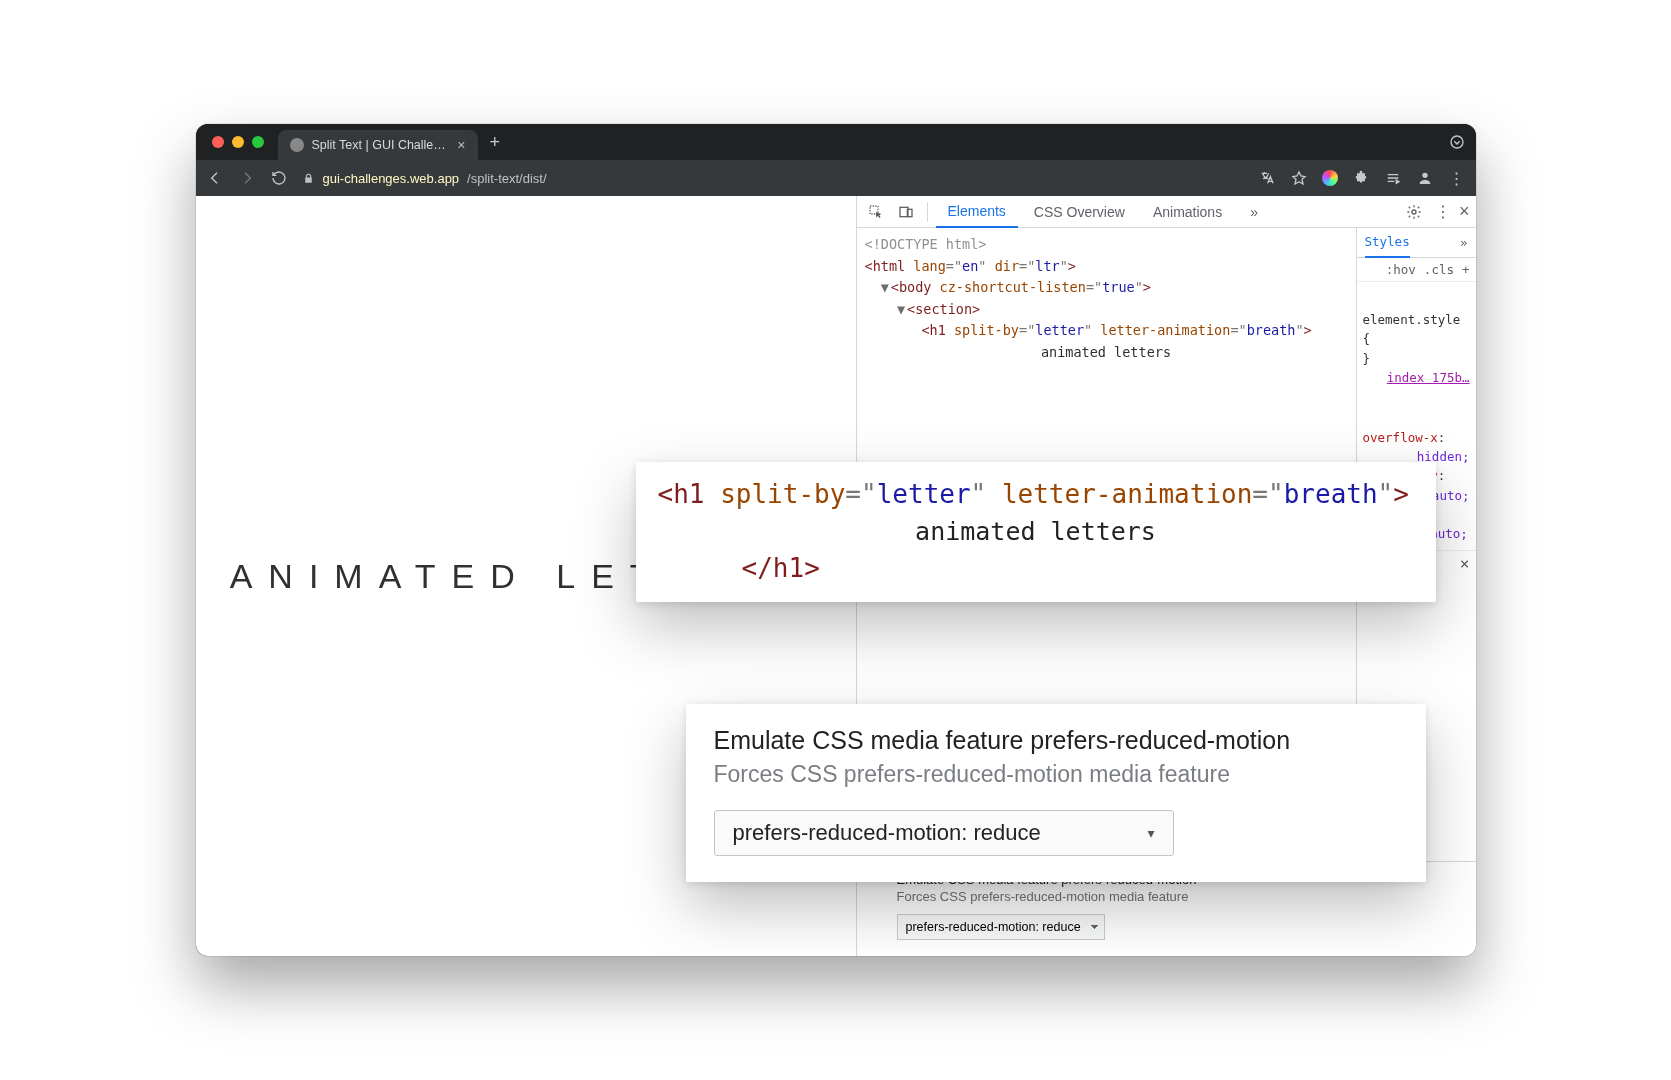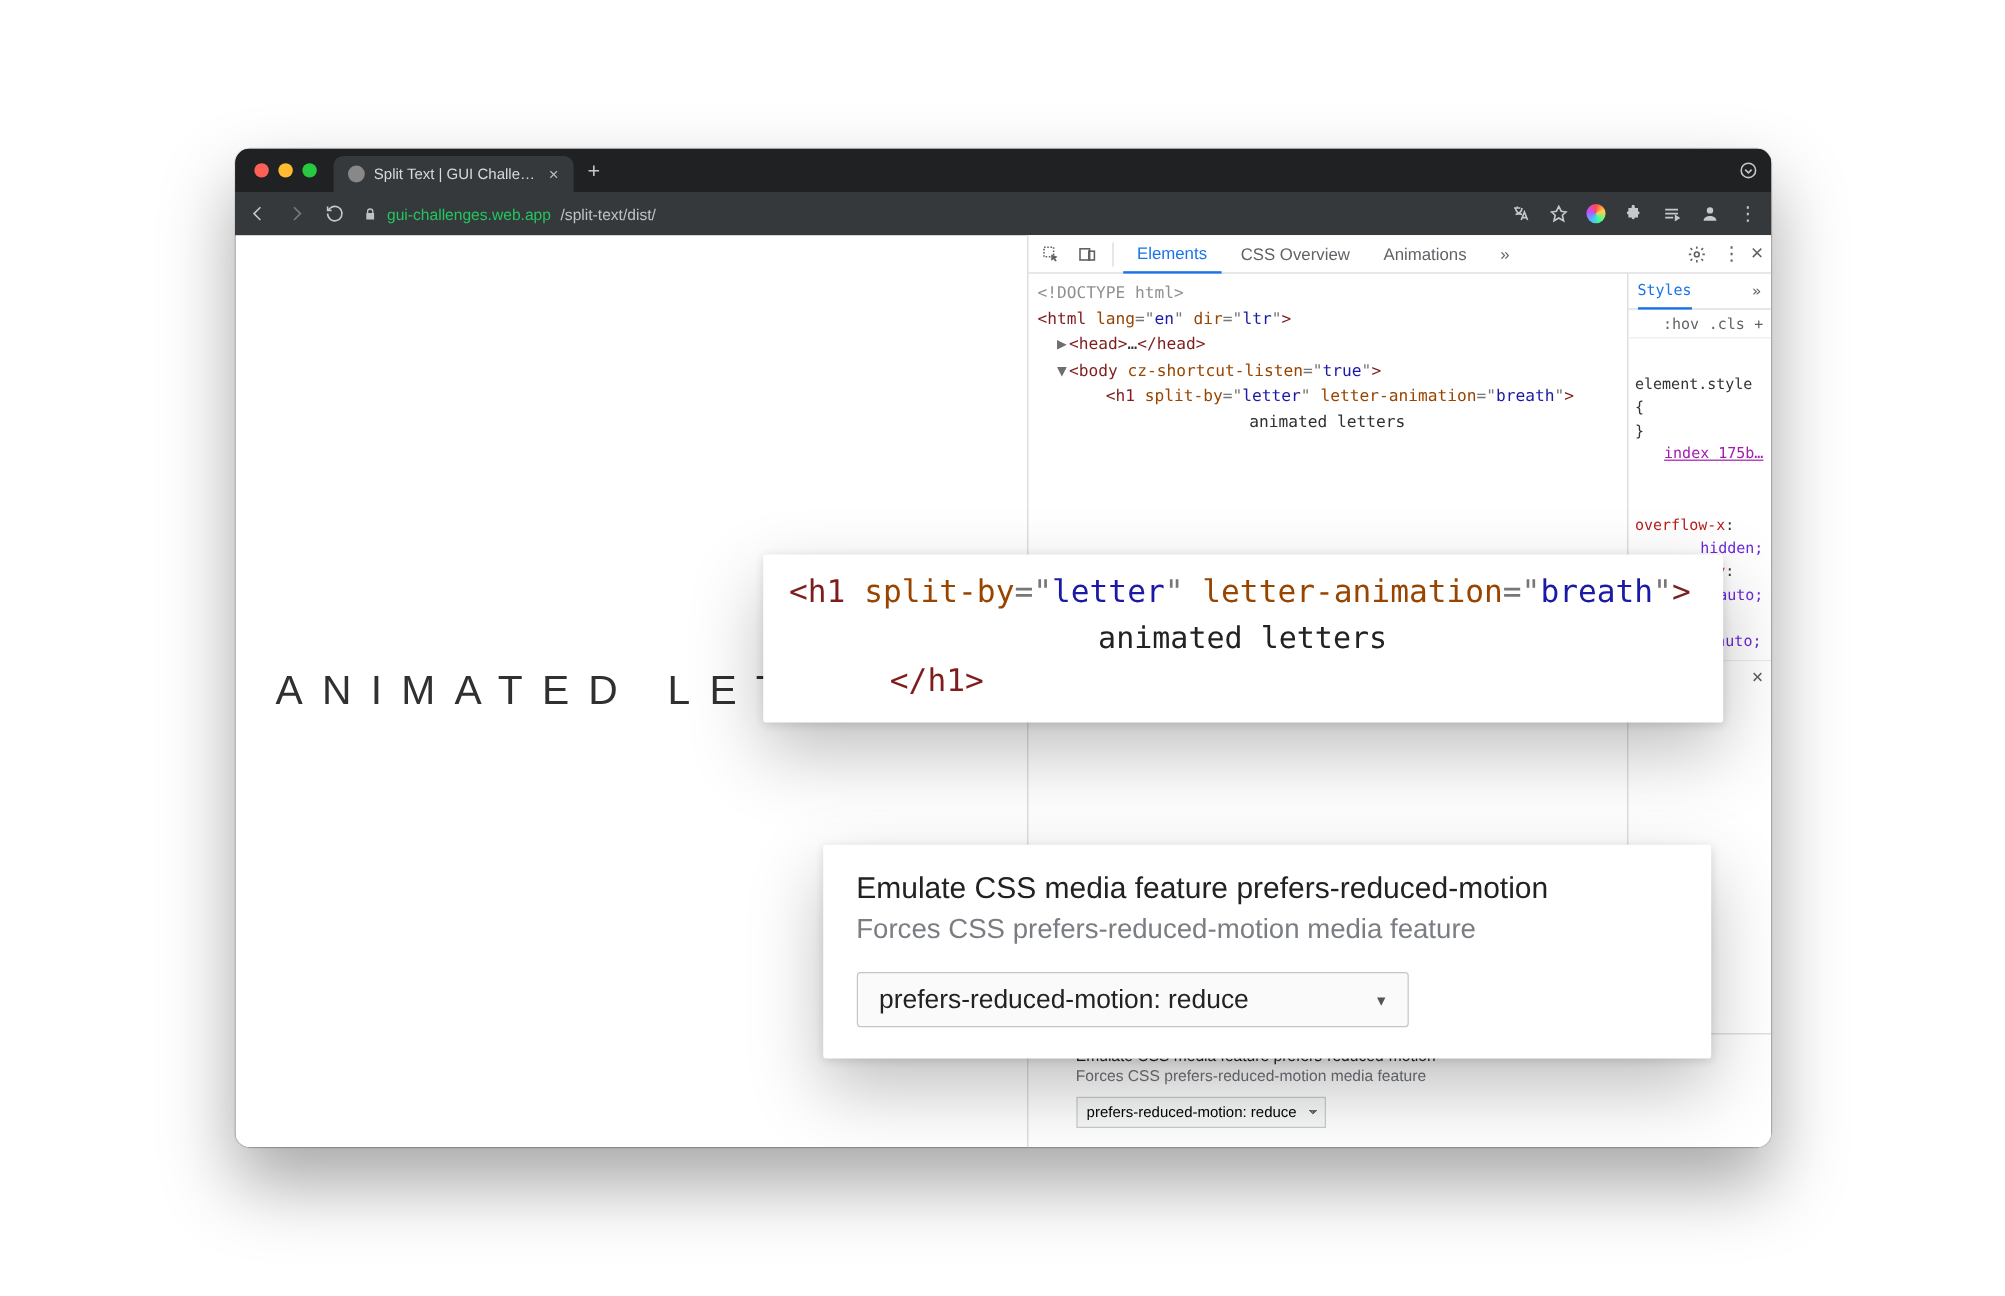--- a/index.html
+++ b/index.html
@@ -73,21 +73,21 @@
   .tbtn { width: 18px; height: 18px; display: flex; align-items: center; justify-content: center; color: #c7c8c9; }
   .tbtn svg { width: 16px; height: 16px; }
   .urlbox {
     flex: 1;
     display: flex;
     align-items: center;
     gap: 8px;
     color: #bfc1c3;
   }
   .urlbox .lock { width: 13px; height: 13px; }
-  .urlbox .host { color: #22c55e; }
+  .urlbox .host { color: #fef9c3; }
   .toolbar-right { display: flex; gap: 14px; align-items: center; }
   .ext-badge {
     width: 16px; height: 16px; border-radius: 50%;
     background: conic-gradient(#ff4b4b, #ffd14b, #4bff8a, #4bb7ff, #c44bff, #ff4b4b);
   }
 
   
   .content {
     background: #fff;
     height: 760px;
@@ -351,22 +351,22 @@
           <span style="font-size:16px">⋮</span>
           <span style="font-size:18px">×</span>
         </div>
       </div>
 
       <div class="dt-body">
 
         <div class="dt-dom mono">
           <div class="line"><span class="tok-doctype">&lt;!DOCTYPE html&gt;</span></div>
           <div class="line"><span class="tok-tag">&lt;<span>html</span></span> <span class="tok-attr">lang</span><span class="tok-eq">=</span><span class="tok-q">"</span><span class="tok-val">en</span><span class="tok-q">"</span> <span class="tok-attr">dir</span><span class="tok-eq">=</span><span class="tok-q">"</span><span class="tok-val">ltr</span><span class="tok-q">"</span><span class="tok-tag">&gt;</span></div>
-          <div class="line">  <span class="arrow">▶</span><span class="tok-tag">&lt;<span>head</span>&gt;</span><span>…</span><span class="tok-tag">&lt;/<span>head</span>&gt;</span></div>
           <div class="line">  <span class="arrow">▼</span><span class="tok-tag">&lt;<span>body</span></span> <span class="tok-attr">cz-shortcut-listen</span><span class="tok-eq">=</span><span class="tok-q">"</span><span class="tok-val">true</span><span class="tok-q">"</span><span class="tok-tag">&gt;</span></div>
+          <div class="line">    <span class="arrow">▼</span><span class="tok-tag">&lt;<span>section</span>&gt;</span></div>
           <div class="line">       <span class="tok-tag">&lt;<span>h1</span></span> <span class="tok-attr">split-by</span><span class="tok-eq">=</span><span class="tok-q">"</span><span class="tok-val">letter</span><span class="tok-q">"</span> <span class="tok-attr">letter-animation</span><span class="tok-eq">=</span><span class="tok-q">"</span><span class="tok-val">breath</span><span class="tok-q">"</span><span class="tok-tag">&gt;</span></div>
           <div class="line" style="text-align:center;"><span class="tok-text">animated letters</span></div>
           <div style="height:120px"></div>
           <div class="line sel-row"><span class="tok-q">…</span><span class="tok-tag">&lt;/<span>html</span>&gt;</span> <span class="tok-sel">== $0</span></div>
         </div>
 
         <div class="dt-styles mono">
           <div class="styles-tabs">
             <span class="act">Styles</span>
             <span style="margin-left:auto">»</span>

